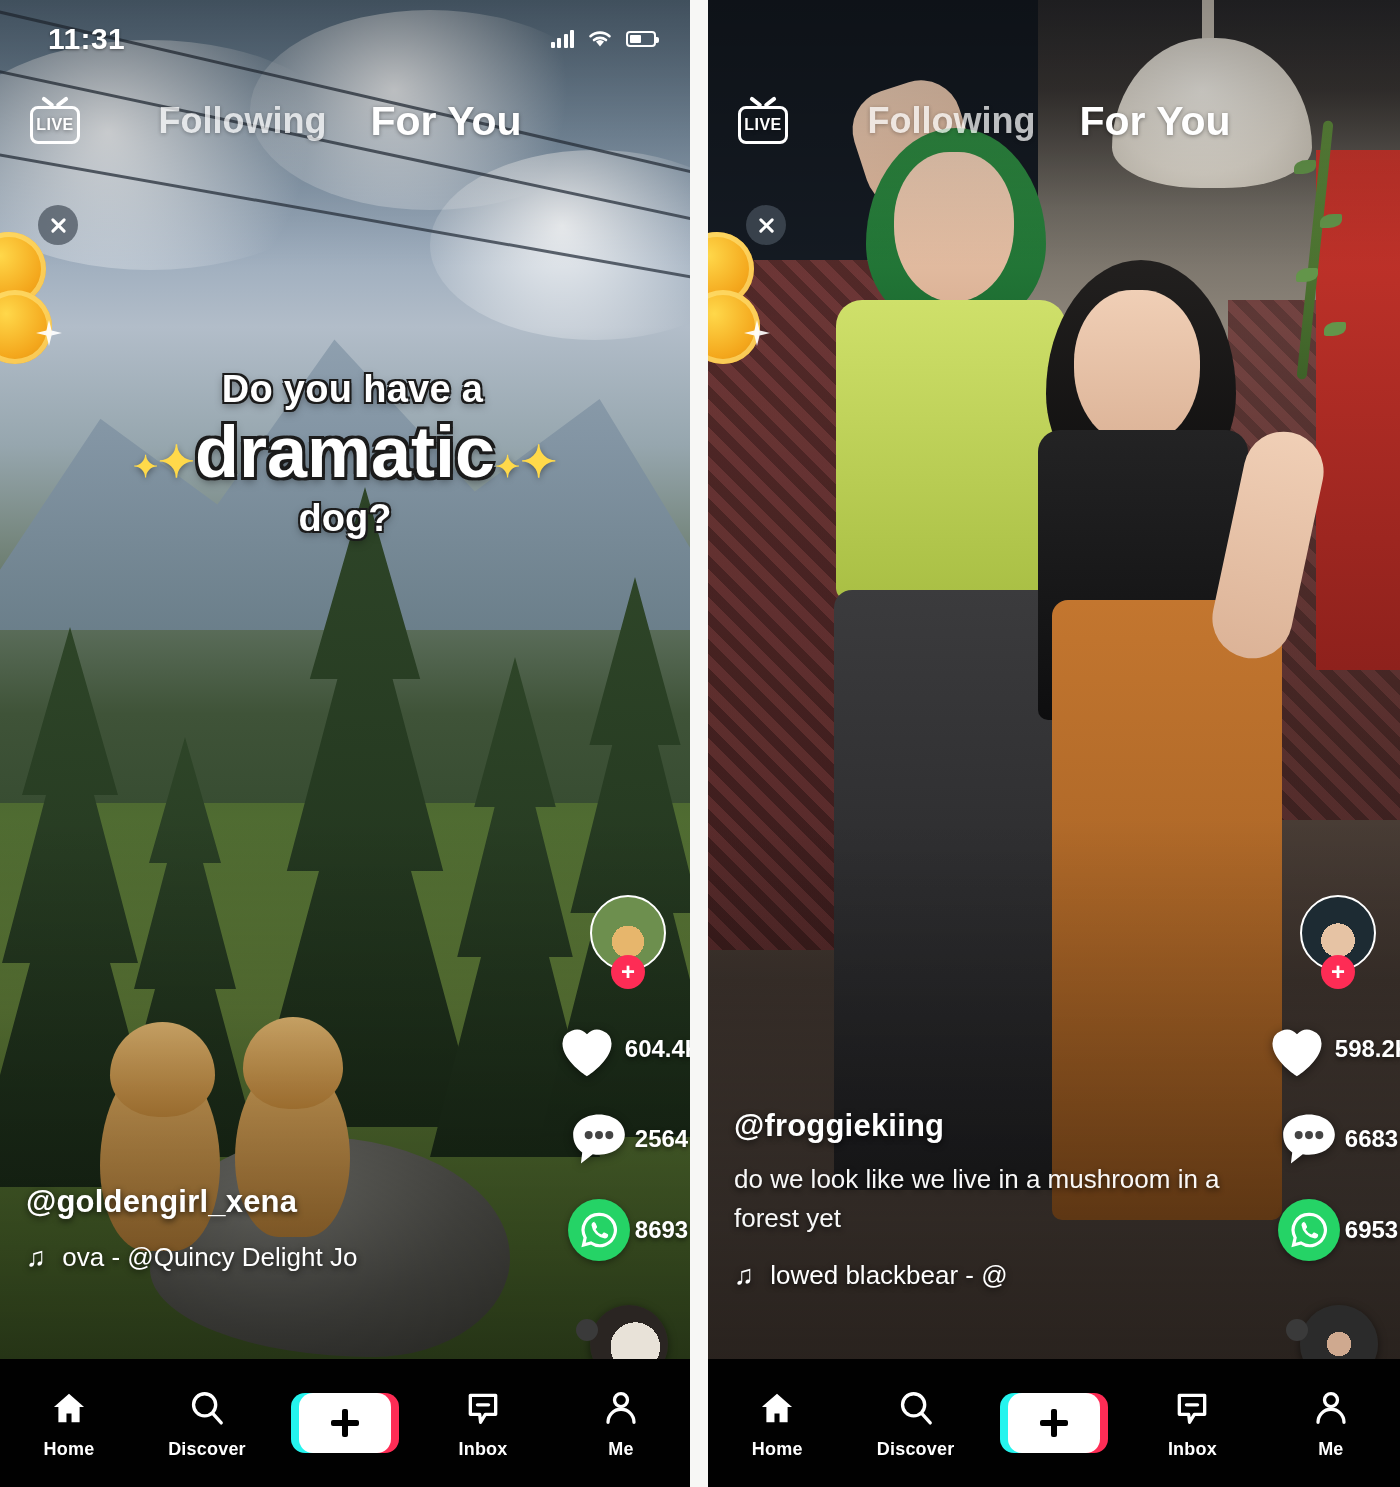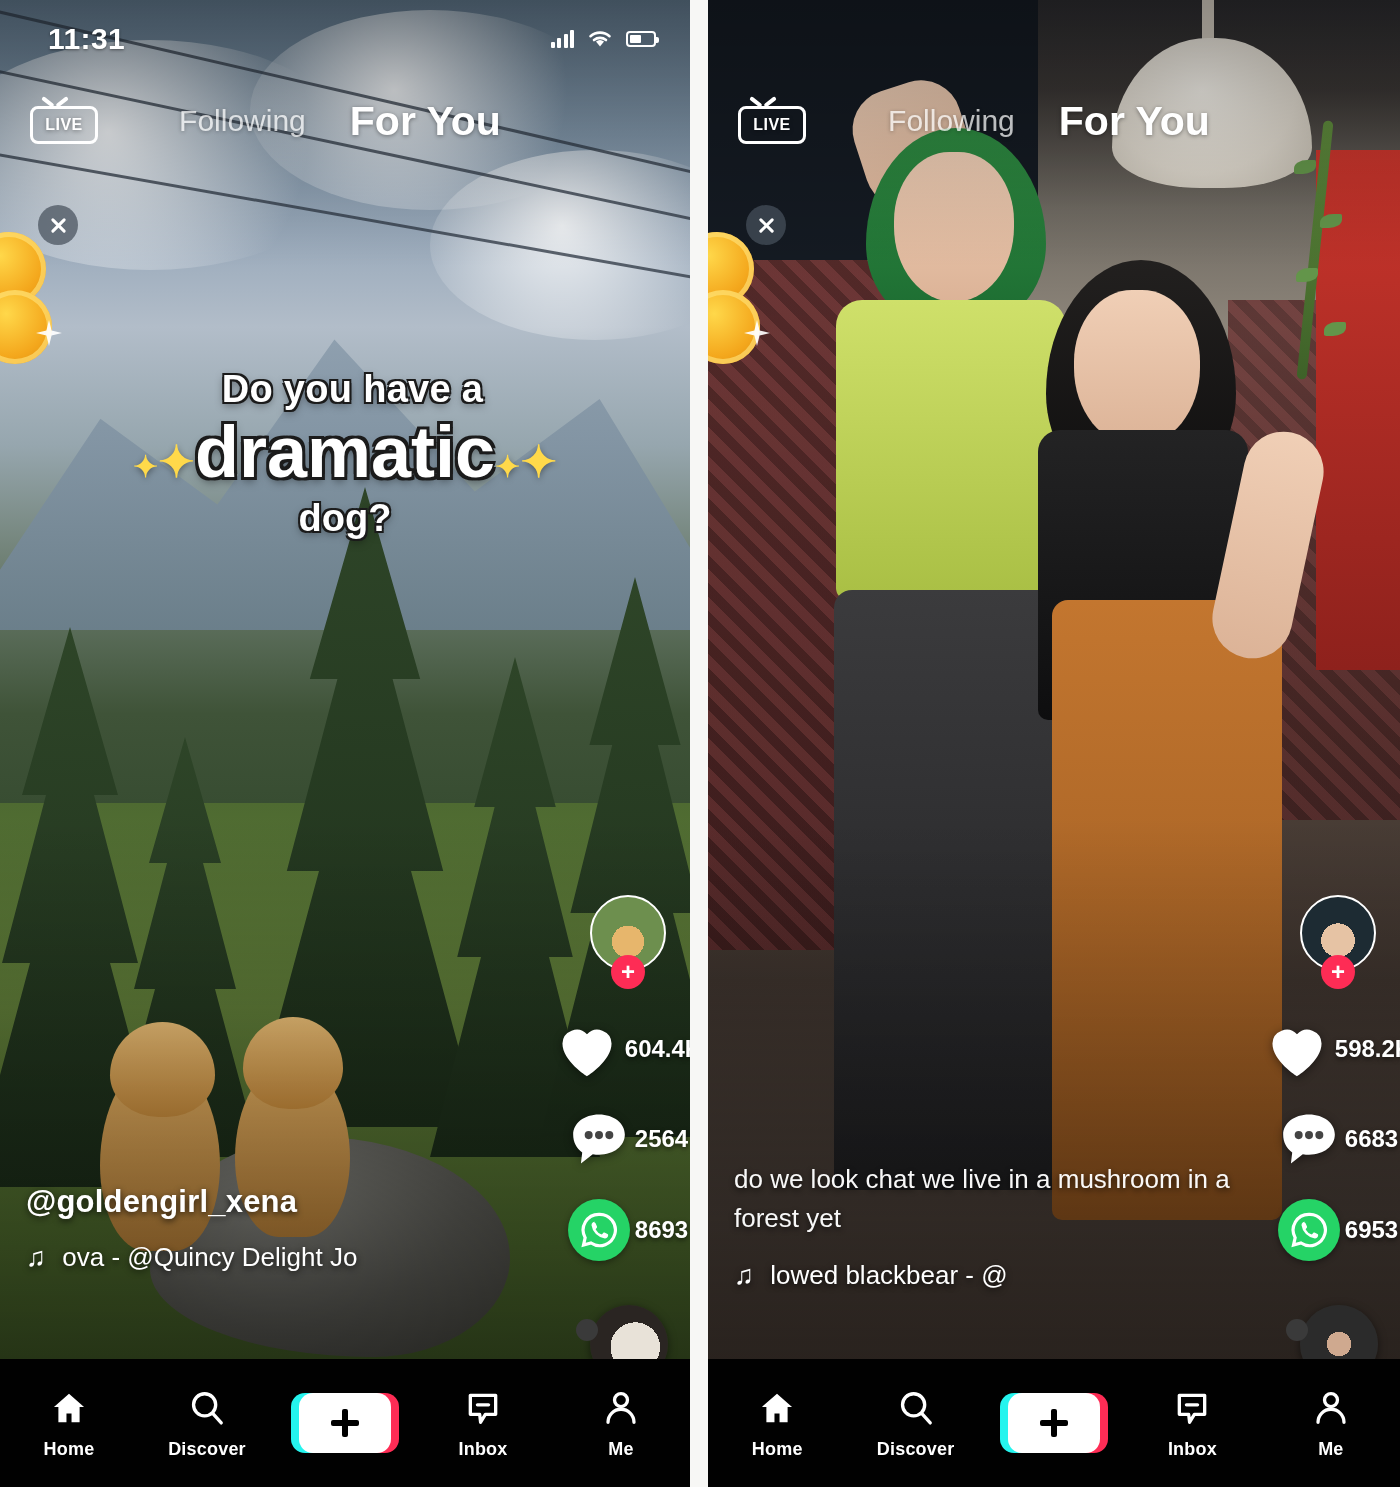--- a/index.html
+++ b/index.html
@@ -145,37 +145,37 @@
   .topbar {
     position:absolute; top:88px; left:0; right:0; height:66px;
     display:flex; align-items:center; z-index:20; color:#fff;
     text-shadow:0 1px 4px rgba(0,0,0,.4);
   }
   .live-btn {
     position:absolute; left:30px; top:50%; transform:translateY(-50%);
     width:50px; height:46px;
   }
   .tv-box{
-    position:absolute; left:0; top:8px; width:68px; height:38px;
+    position:absolute; left:0; top:8px; width:50px; height:38px;
     border:3.5px solid #fff; border-radius:8px;
     display:flex; align-items:center; justify-content:center;
   }
   .tv-box b{ font-size:16px; font-weight:800; letter-spacing:.5px; line-height:1; }
   .tv-ant{
     position:absolute; left:50%; top:0; width:24px; height:12px;
     transform:translateX(-50%);
   }
   .tv-ant:before,.tv-ant:after{
     content:""; position:absolute; top:2px; width:14px; height:3.5px;
     background:#fff; border-radius:2px;
   }
   .tv-ant:before{ left:-2px; transform:rotate(38deg); }
   .tv-ant:after { right:-2px; transform:rotate(-38deg); }
   .tabs { margin:0 auto; display:flex; align-items:center; gap:44px; padding-right:10px; }
-  .tab { font-size:30px; font-weight:400; opacity:.72; }
+  .tab { font-size:36px; font-weight:700; opacity:.72; }
   .tab.active { font-size:41px; font-weight:800; opacity:1; }
 
   
   .close-btn{
     position:absolute; left:38px; top:205px; width:40px; height:40px;
     border-radius:50%; background: rgba(70,80,92,.72);
     display:flex; align-items:center; justify-content:center; z-index:21;
   }
   .close-btn:before, .close-btn:after{
     content:""; position:absolute; width:19px; height:3px; background:#fff; border-radius:2px;
@@ -559,22 +559,23 @@
           </svg>
         </div>
         <div class="count">6953</div>
       </div>
     </div>
     <div class="disc">
         <span class="disc-note"></span>
       </div>
 
     <div class="caption right-cap">
+      <div class="cap-user">@froggiekiing</div>
       <div class="cap-text">
-        <span>do we look chat we live in a mushroom in</span>
+        <span>do we look like we live in a mushroom in</span>
         <span>a forest yet</span>
       </div>
       <div class="music-row">
         <span class="music-note">♫</span>
         <span>lowed blackbear - @</span>
       </div>
     </div>
 
     <div class="bottomnav">
       <div class="nav-item">

